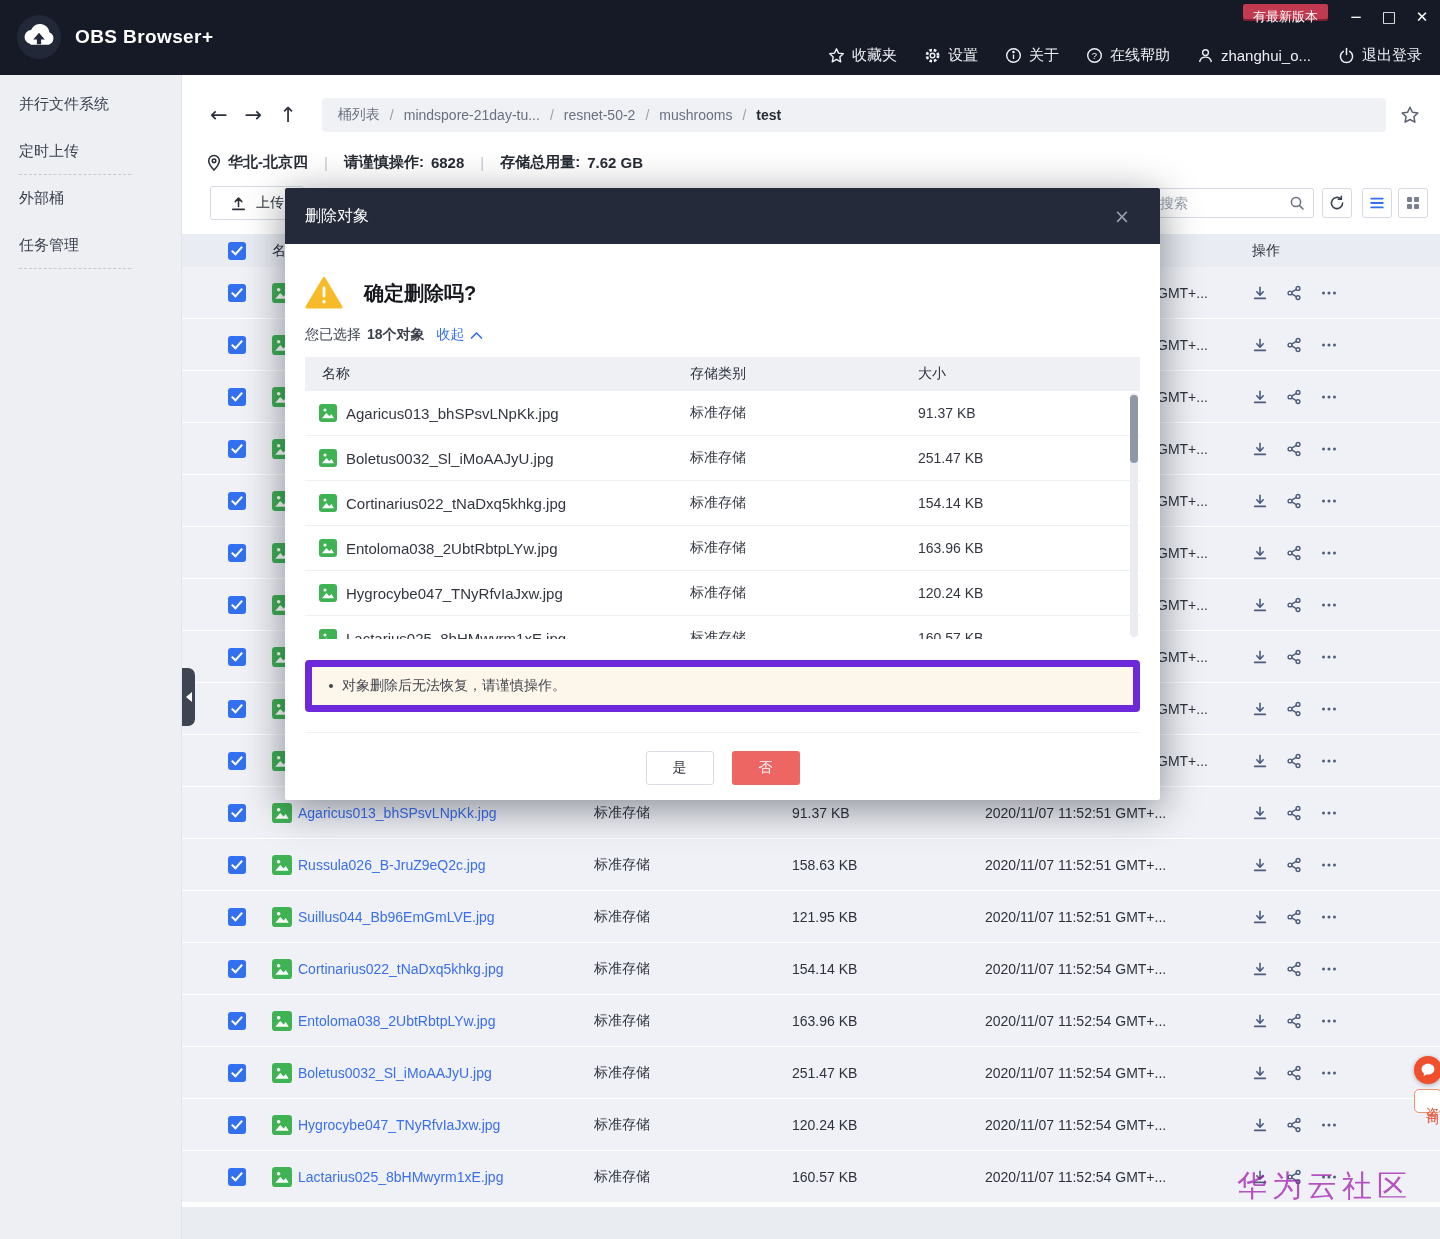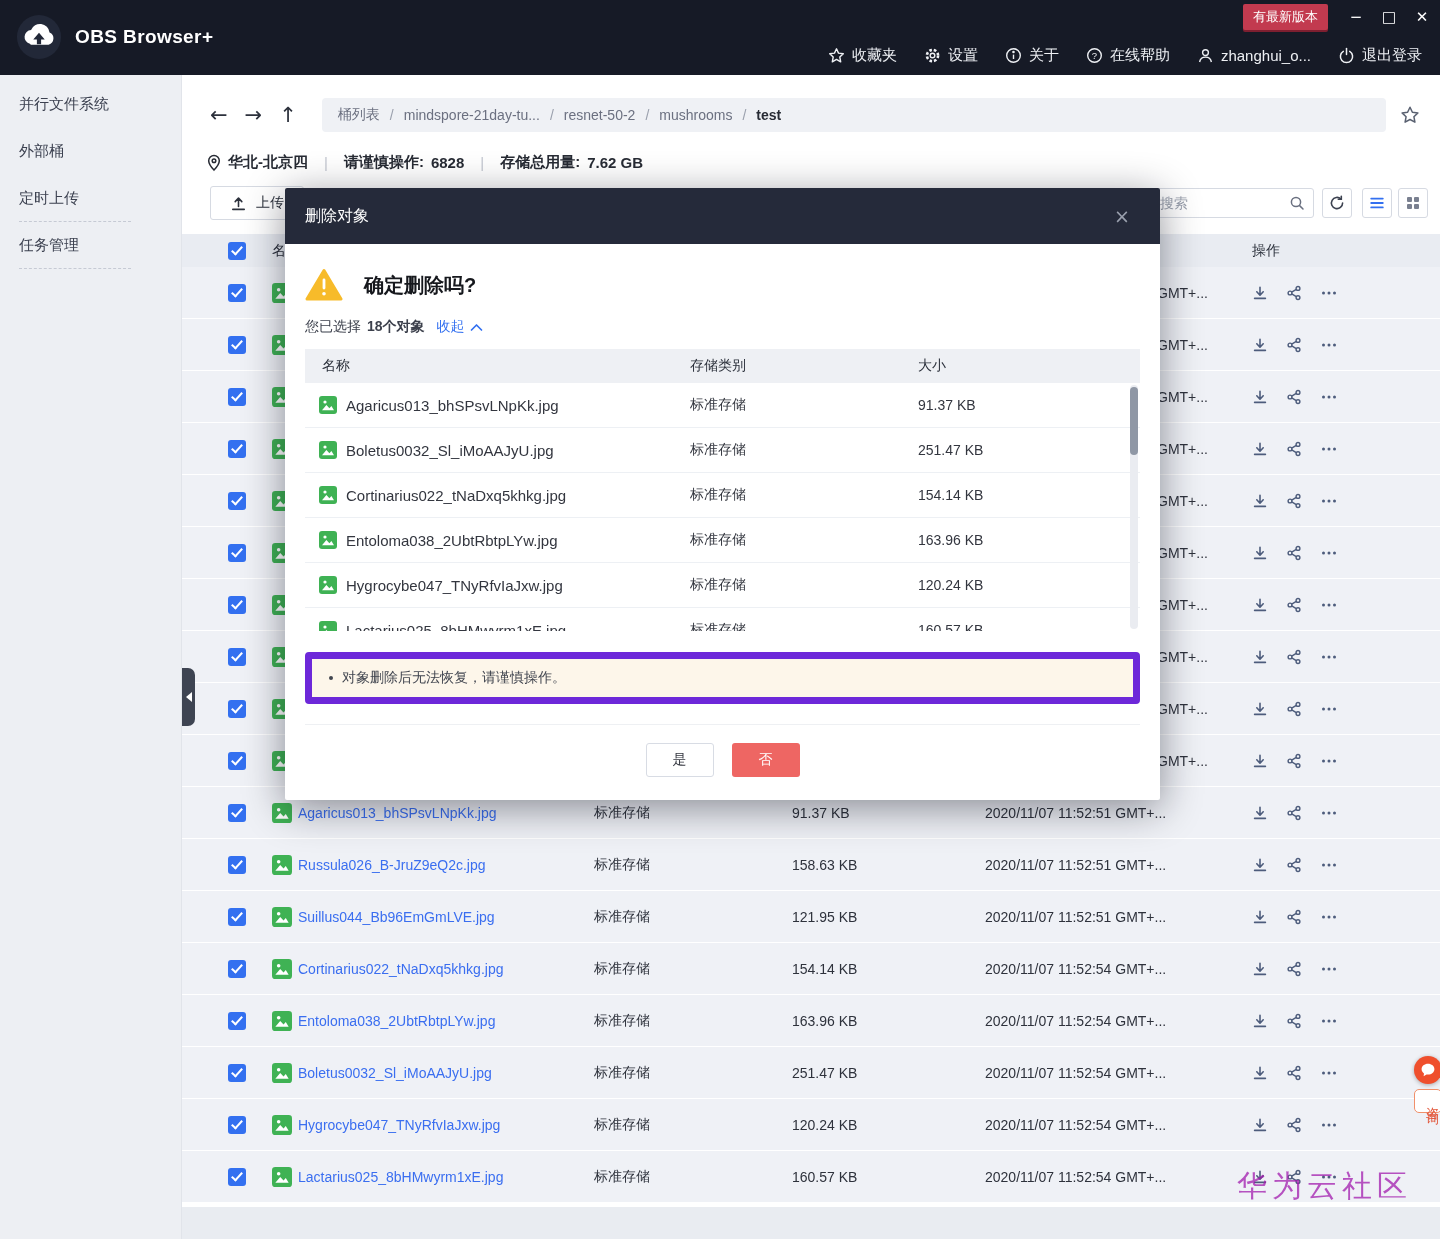--- a/index.html
+++ b/index.html
@@ -10,21 +10,21 @@
   
   .titlebar { position:absolute; top:0; left:0; width:100%; height:75px; background:#161a26; color:#fff; z-index:3; }
   .brand { position:absolute; left:16px; top:14px; display:flex; align-items:center; gap:13px; }
   .logo { width:46px; height:46px; }
   .appname { font-size:19px; font-weight:bold; letter-spacing:.4px; }
   .tmenu { position:absolute; right:18px; bottom:10px; display:flex; align-items:center; gap:27px; }
   .tmenu-item { display:flex; align-items:center; gap:7px; font-size:15px; color:#eef0f4; cursor:pointer; }
   .tmenu-item svg { display:block; }
   .winctl { position:absolute; top:8px; right:10px; display:flex; align-items:center; gap:17px; font-size:15px; color:#fff; }
   .winctl span { cursor:pointer; width:16px; text-align:center; font-family:"DejaVu Sans",sans-serif; }
-  .badge { position:absolute; top:4px; right:112px; height:26px; line-height:25px; padding:0 10px; background:#c23a4f; color:#fff; font-size:13px; border-radius:2px; box-shadow:0 2px 0 #7e1f30; }
+  .badge { position:absolute; top:4px; right:112px; height:15px; line-height:25px; padding:0 10px; background:#c23a4f; color:#fff; font-size:13px; border-radius:2px; box-shadow:0 2px 0 #7e1f30; }
 
   
   .sidebar { position:absolute; top:75px; left:0; width:182px; bottom:0; background:#edeff3; border-right:1px solid #e1e4ea; z-index:2; }
   .snav { padding-top:6px; }
   .sitem { position:relative; height:47px; display:flex; align-items:center; padding-left:19px; font-size:15px; color:#3c4150; cursor:pointer; }
   .sitem.active { color:#3370f0; background:#f7f9fc; }
   .sitem.active::before { content:""; position:absolute; left:0; top:0; bottom:0; width:3px; background:#3370f0; }
   .sitem.dashed::after { content:""; position:absolute; left:19px; bottom:0; width:112px; border-bottom:1px dashed #c6cad4; }
   .collapse-tab { position:absolute; left:182px; top:668px; width:13px; height:58px; background:#3e4452; border-radius:0 7px 7px 0; display:flex; align-items:center; justify-content:center; cursor:pointer; z-index:4; }
   .collapse-tab i { display:block; width:0; height:0; border-top:5px solid transparent; border-bottom:5px solid transparent; border-right:6px solid #fff; }
@@ -69,21 +69,21 @@
   .fname { width:296px; flex:none; color:#3a6ef0; text-decoration:none; cursor:pointer; white-space:nowrap; overflow:hidden; }
   .fstorage { width:198px; flex:none; }
   .fsize { width:193px; flex:none; }
   .fdate { width:267px; flex:none; white-space:nowrap; overflow:hidden; }
   .trow.covered .fdate { padding-left:172px; }
   .fops { flex:1; display:flex; align-items:center; gap:18px; }
   .opico { display:flex; cursor:pointer; }
   .bottom-strip { position:absolute; left:0; right:0; bottom:0; height:32px; background:#e9ecf1; }
 
   
-  .modal { position:absolute; left:285px; top:188px; width:875px; height:612px; background:#fff; border-radius:2px; box-shadow:0 8px 40px rgba(8,12,24,.45); z-index:10; display:flex; flex-direction:column; }
+  .modal { position:absolute; left:285px; top:188px; width:875px; height:612px; background:#fff; border-radius:2px; box-shadow:0 8px 40px rgba(8,12,24,.45); z-index:10; display:flex; flex-direction:column;gap:8px; }
   .modal-header { flex:none; height:56px; background:#252a3a; border-radius:2px 2px 0 0; display:flex; align-items:center; padding:0 20px; color:#fff; font-size:16px; }
   .modal-close { margin-left:auto; margin-right:10px; color:#9aa0ae; font-size:19px; cursor:pointer; font-family:"DejaVu Sans",sans-serif; }
   .modal-body { flex:1; padding:0 20px; }
   .warnrow { display:flex; align-items:center; gap:21px; margin-top:24px; }
   .warn-tri { flex:none; display:flex; }
   .question { font-size:20px; font-weight:bold; color:#16181d; }
   .selrow { margin-top:15px; display:flex; align-items:center; font-size:14px; color:#3c404c; height:20px; }
   .selcount { font-weight:bold; margin-left:6px; }
   .collapse-link { color:#3370f0; cursor:pointer; margin-left:12px; display:flex; align-items:center; gap:5px; }
   .mtable { margin-top:12px; }
@@ -184,26 +184,26 @@
   </header>
 
   <aside class="sidebar">
     <div class="snav">
 
 
         <div class="sitem">
           <span>并行文件系统</span>
         </div>
 
+        <div class="sitem dashed">
+          <span>定时上传</span>
+        </div>
+
         <div class="sitem">
           <span>外部桶</span>
-        </div>
-
-        <div class="sitem dashed">
-          <span>定时上传</span>
         </div>
 
         <div class="sitem dashed">
           <span>任务管理</span>
         </div>
       </div>
   </aside>
   <div class="collapse-tab">
       <i></i>
     </div>

